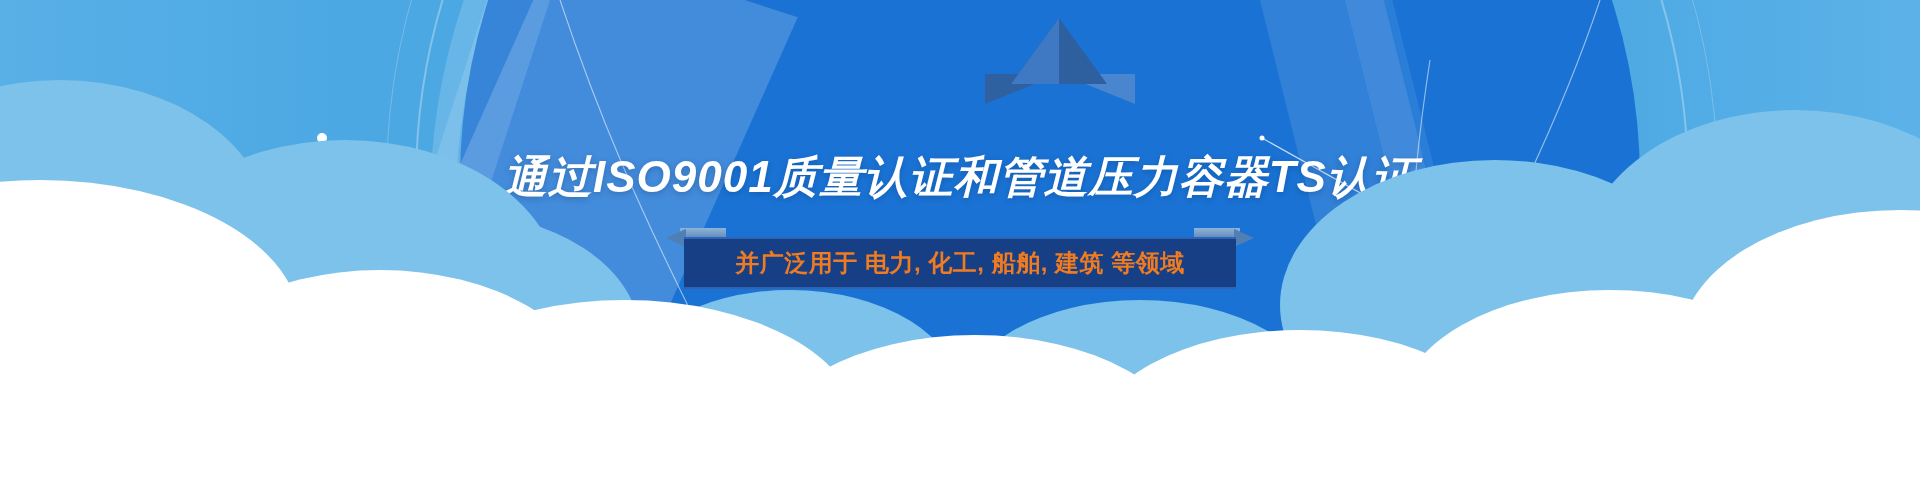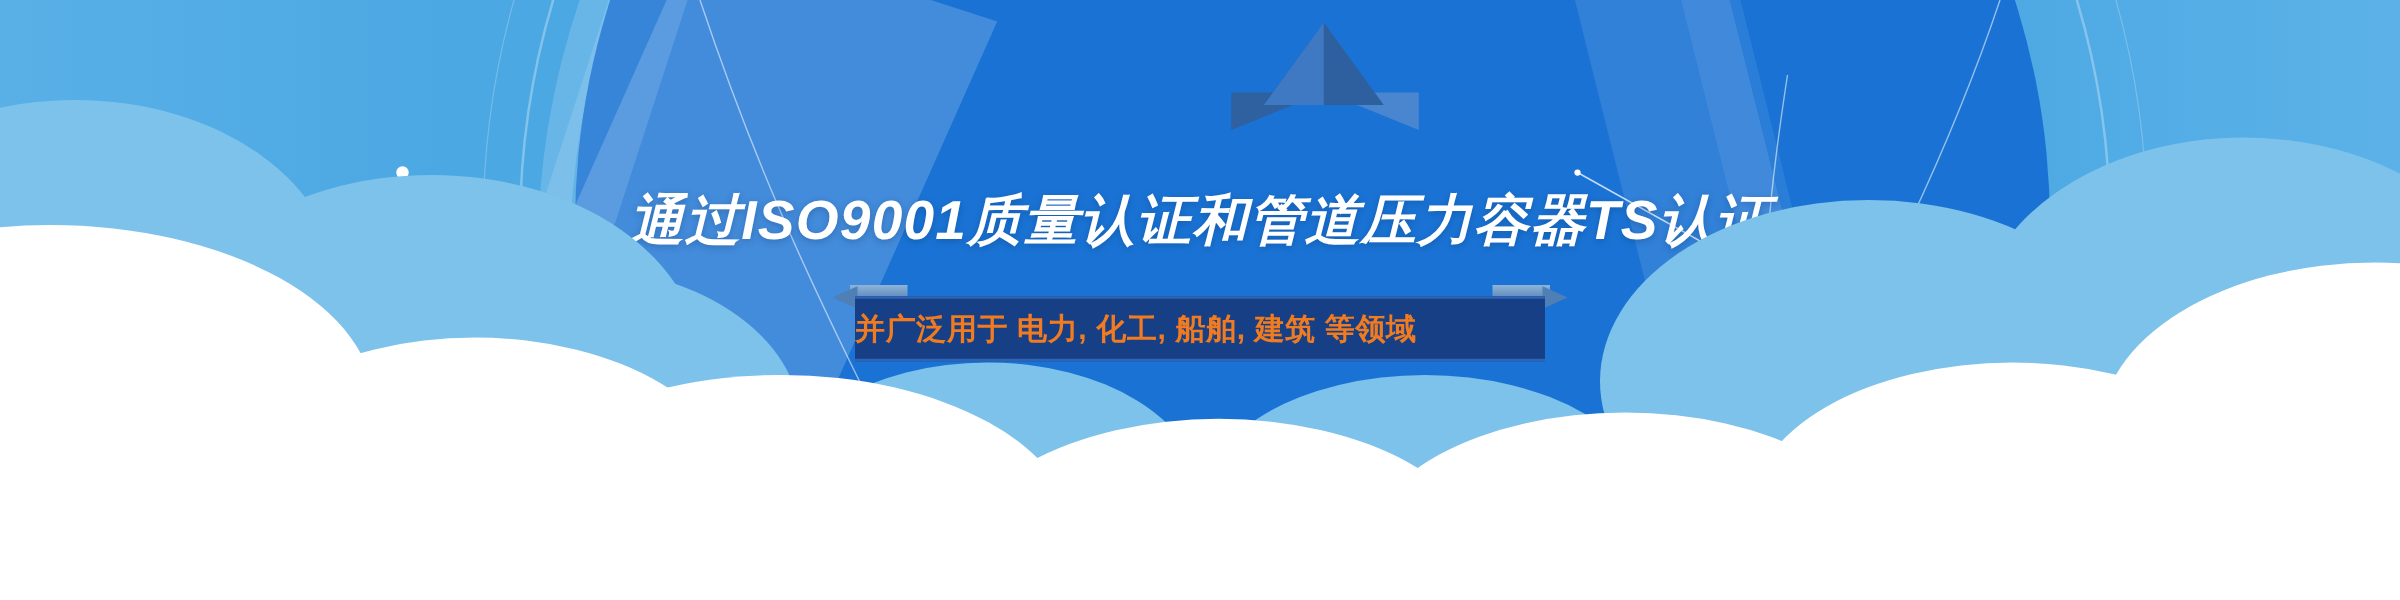--- a/index.html
+++ b/index.html
@@ -181,21 +181,21 @@
   }
   .ribbon-tab-r{
     position:absolute;right:-4px;top:-9px;width:46px;height:11px;
     background:linear-gradient(180deg,#8fb4d8,#5b87bb);
   }
   .ribbon{
     position:absolute;inset:0;
     background:#163f86;
     border-top:2px solid #2f63b4;
     border-bottom:2px solid #2f63b4;
-    display:flex;align-items:center;justify-content:flex-start;
+    display:flex;align-items:center;justify-content:center;
   }
   .ribbon-text{
     color:#f07b20;
     font-size:24px;
     font-weight:bold;
     letter-spacing:.5px;
     white-space:nowrap;
     font-family:"Liberation Sans","DejaVu Sans",sans-serif;
   }
 

